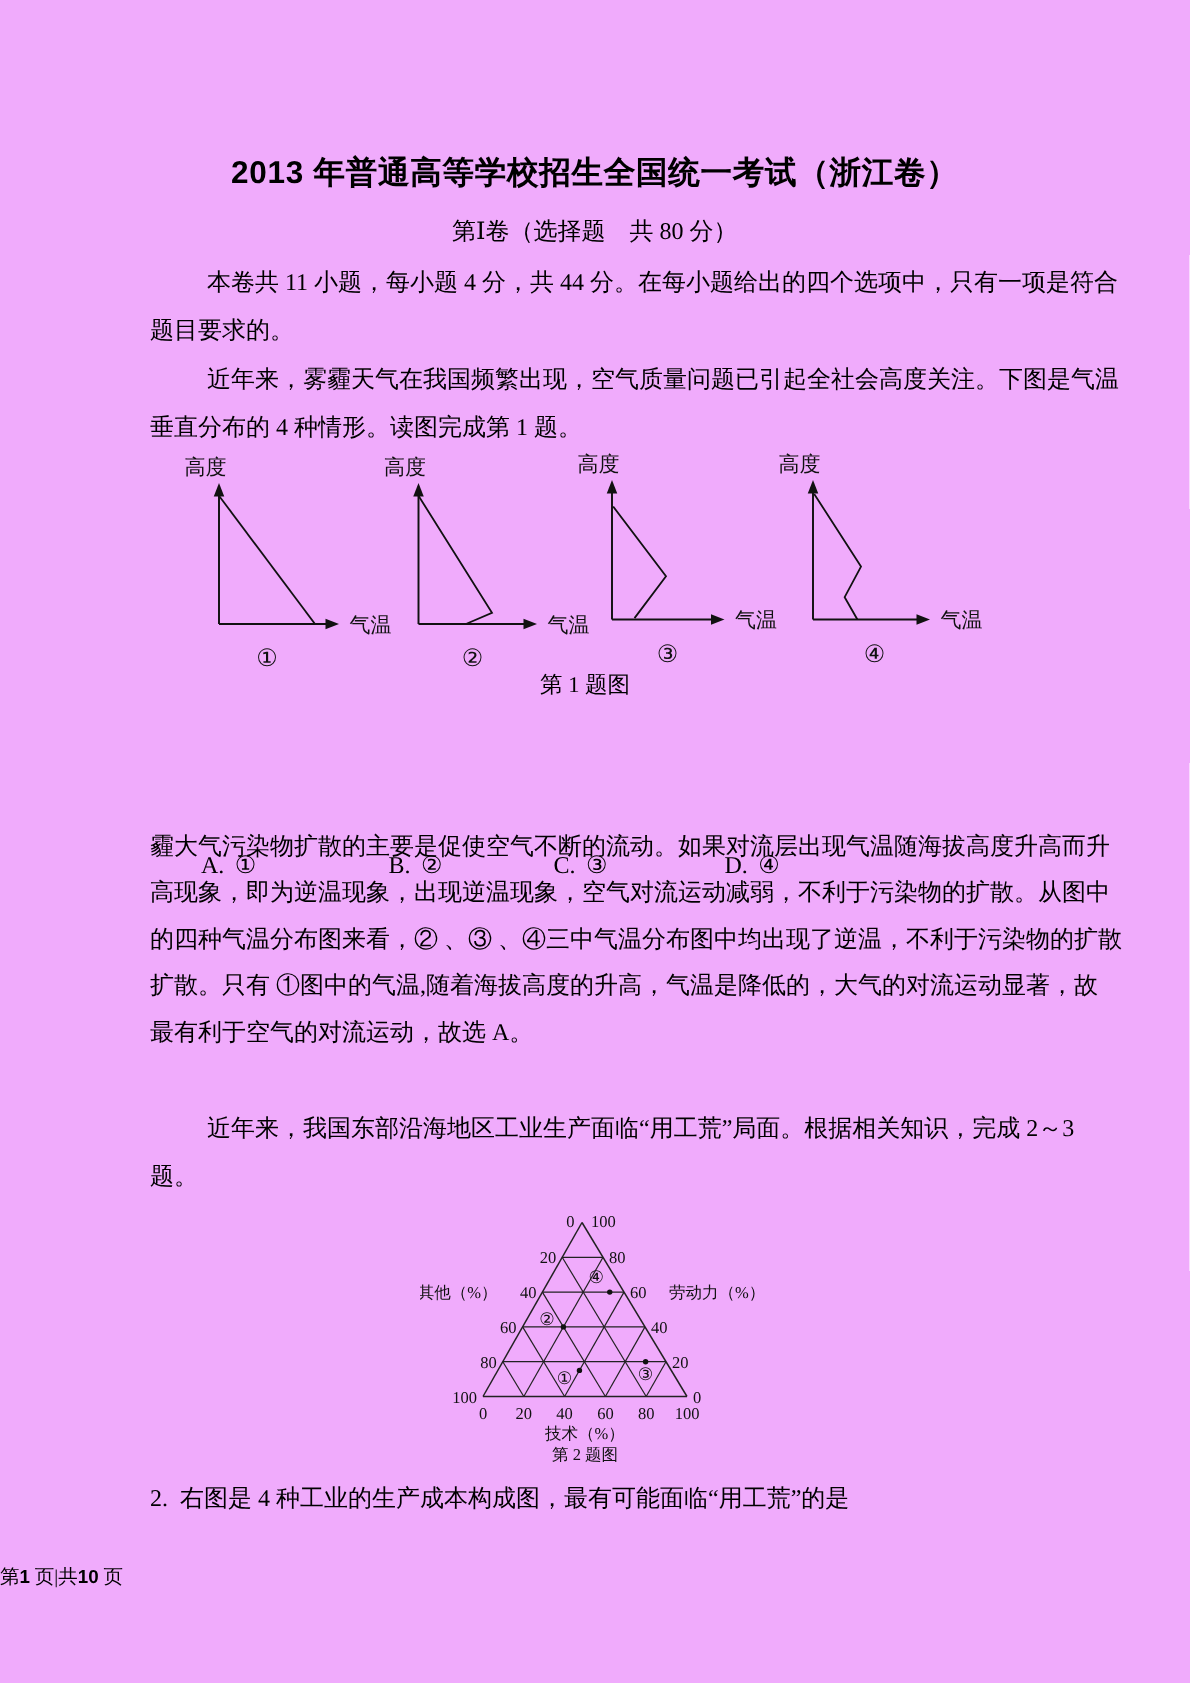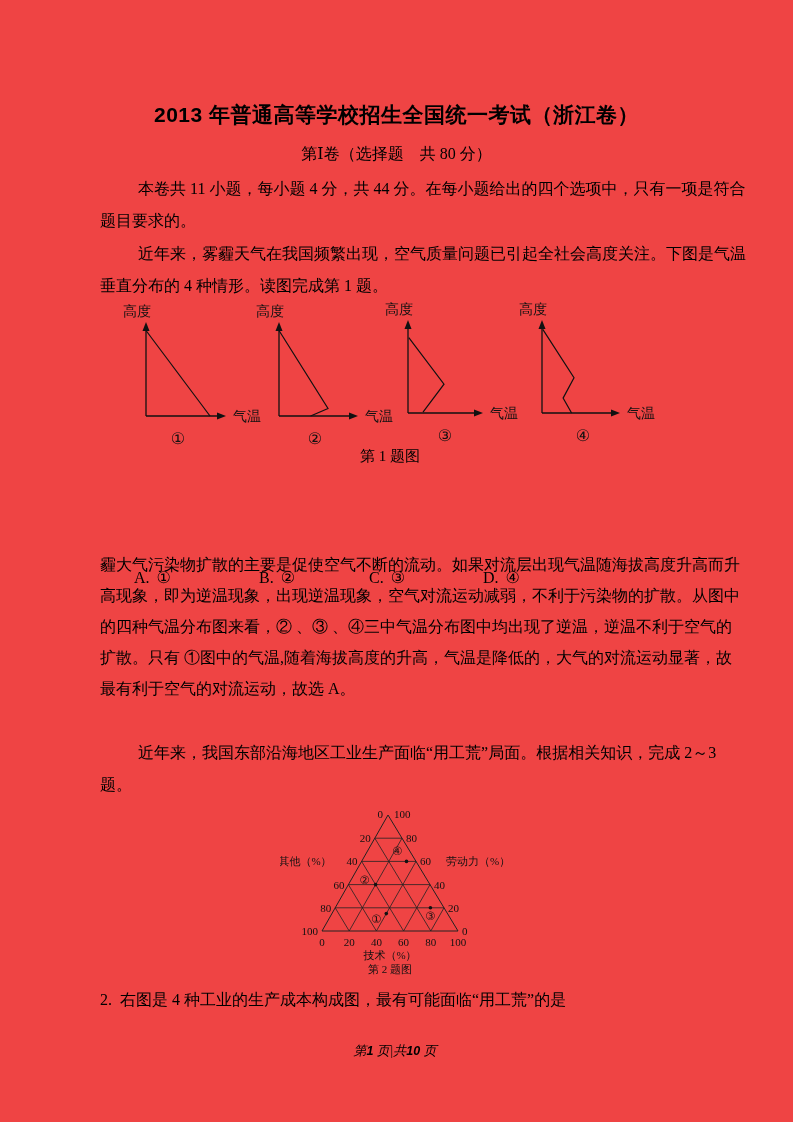--- a/index.html
+++ b/index.html
@@ -1,16 +1,16 @@
 <!DOCTYPE html>
 <html><head>
 <meta charset="utf-8">
 <style>
   html,body{margin:0;padding:0;background:#fff;}
-  .page{position:relative;width:793px;height:1122px;background:#ef4444;overflow:hidden;
+  .page{position:relative;width:793px;height:1122px;background:#f0abfc;overflow:hidden;
         font-family:"Liberation Serif","DejaVu Serif",serif;color:#000;}
   .doc-title{position:absolute;top:101px;left:0;width:793px;text-align:center;
         font-family:"Liberation Sans","DejaVu Sans",sans-serif;font-weight:bold;
         font-size:21px;letter-spacing:0.5px;white-space:pre;}
   .section-heading{position:absolute;top:144px;left:0;width:793px;text-align:center;
         font-size:16px;white-space:pre;}
   .para{position:absolute;left:100px;width:600px;}
   #para-instructions{top:173px;}
   #para-intro-q1{top:238px;}
   #para-analysis-q1{top:549px;}
@@ -22,22 +22,22 @@
   .fig1-caption{position:absolute;top:447px;left:0;width:780px;text-align:center;
         font-size:15px;white-space:pre;}
   .qstem{position:absolute;left:100px;width:620px;font-size:16px;line-height:32px;white-space:pre;}
   #q1-stem{top:484px;}
   #q2-stem{top:984px;}
   .options-row{position:absolute;left:100px;top:514px;width:620px;height:32px;margin-top:48px;}
   .opt{position:absolute;top:0;font-size:16px;line-height:32px;white-space:pre;}
   .opt .val{margin-left:7px;}
   #fig2{position:absolute;left:280px;top:800px;}
   svg text{font-family:"Liberation Serif","DejaVu Serif",serif;fill:#111;}
-  .footer{position:absolute;top:1042px;left:0;width:790px;text-align:center;
-        font-size:13px;white-space:pre;font-style:italic;}
+  .footer{position:absolute;top:1042px;left:0;width:790px;
+        font-size:13px;white-space:pre;}
   .footer b{font-family:"Liberation Sans","DejaVu Sans",sans-serif;font-size:12.5px;}
 </style>
 </head>
 <body>
 
 <div class="page">
   <div class="doc-title">2013 年普通高等学校招生全国统一考试（浙江卷）</div>
   <div class="section-heading">第Ⅰ卷（选择题　共 80 分）</div>
 
   <div class="para" id="para-instructions">
@@ -96,21 +96,21 @@
   <div class="options-row" id="q1-options">
       <span class="opt" style="left: 34px;"><span>A.</span><span class="val">①</span></span>
       <span class="opt" style="left: 159px;"><span>B.</span><span class="val">②</span></span>
       <span class="opt" style="left: 269px;"><span>C.</span><span class="val">③</span></span>
       <span class="opt" style="left: 383px;"><span>D.</span><span class="val">④</span></span>
     </div>
 
   <div class="para" id="para-analysis-q1">
       <div class="tline">霾大气污染物扩散的主要是促使空气不断的流动。如果对流层出现气温随海拔高度升高而升</div>
       <div class="tline">高现象，即为逆温现象，出现逆温现象，空气对流运动减弱，不利于污染物的扩散。从图中</div>
-      <div class="tline">的四种气温分布图来看，② 、③ 、④三中气温分布图中均出现了逆温，逆温不利于空气的</div>
+      <div class="tline">的四种气温分布图来看，② 、③ 、④三中气温分布图中均出现了逆温，不利于污染物的扩散</div>
       <div class="tline">扩散。只有 ①图中的气温,随着海拔高度的升高，气温是降低的，大气的对流运动显著，故</div>
       <div class="tline">最有利于空气的对流运动，故选 A。</div>
     </div>
   <div class="para" id="para-intro-q2">
       <div class="tline ind">近年来，我国东部沿海地区工业生产面临“用工荒”局面。根据相关知识，完成 2～3</div>
       <div class="tline">题。</div>
     </div>
 
   <svg id="fig2" width="240" height="180" viewBox="0 0 240 180">
       <line x1="108" y1="15" x2="42" y2="131" stroke="#222" stroke-width="1"></line>

